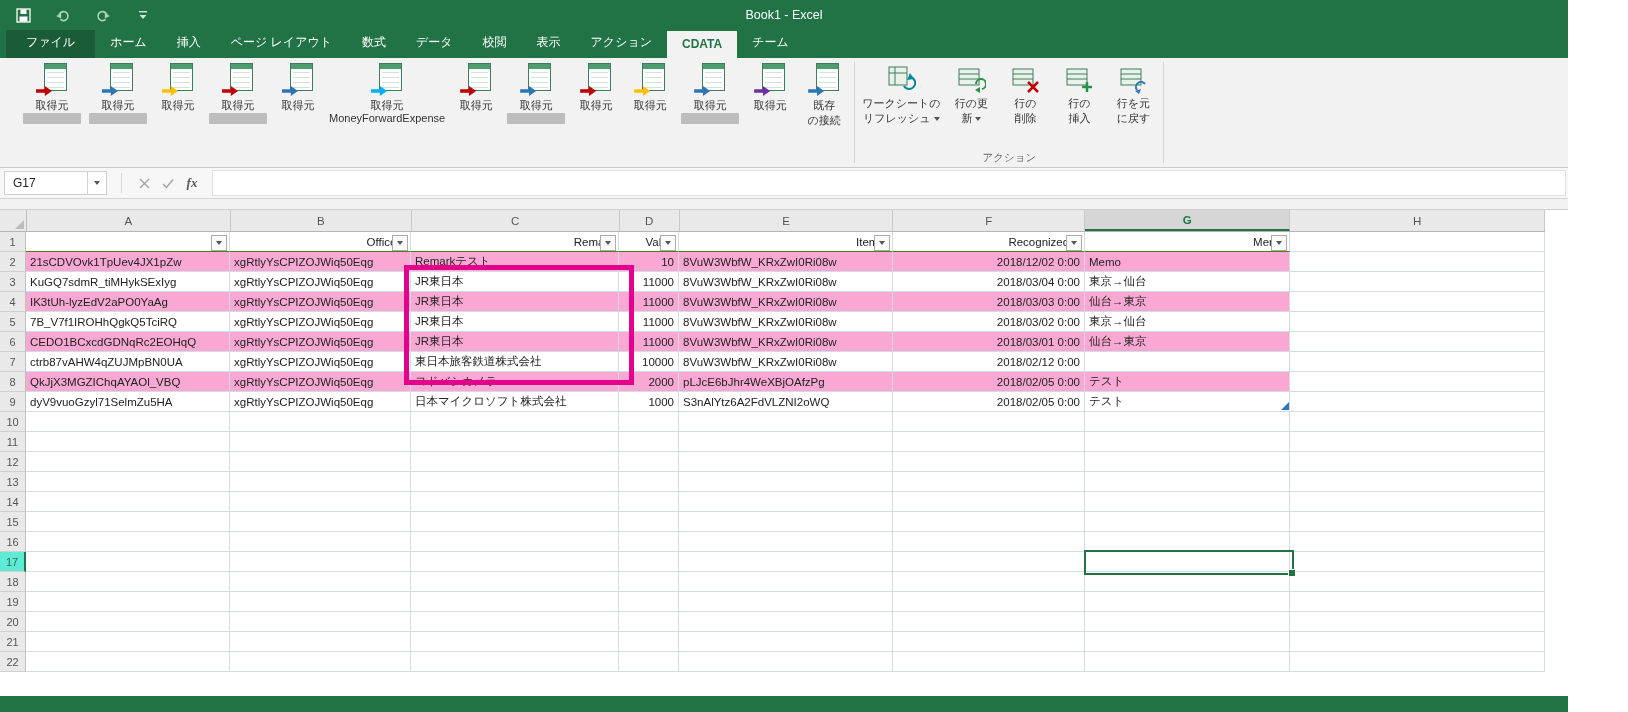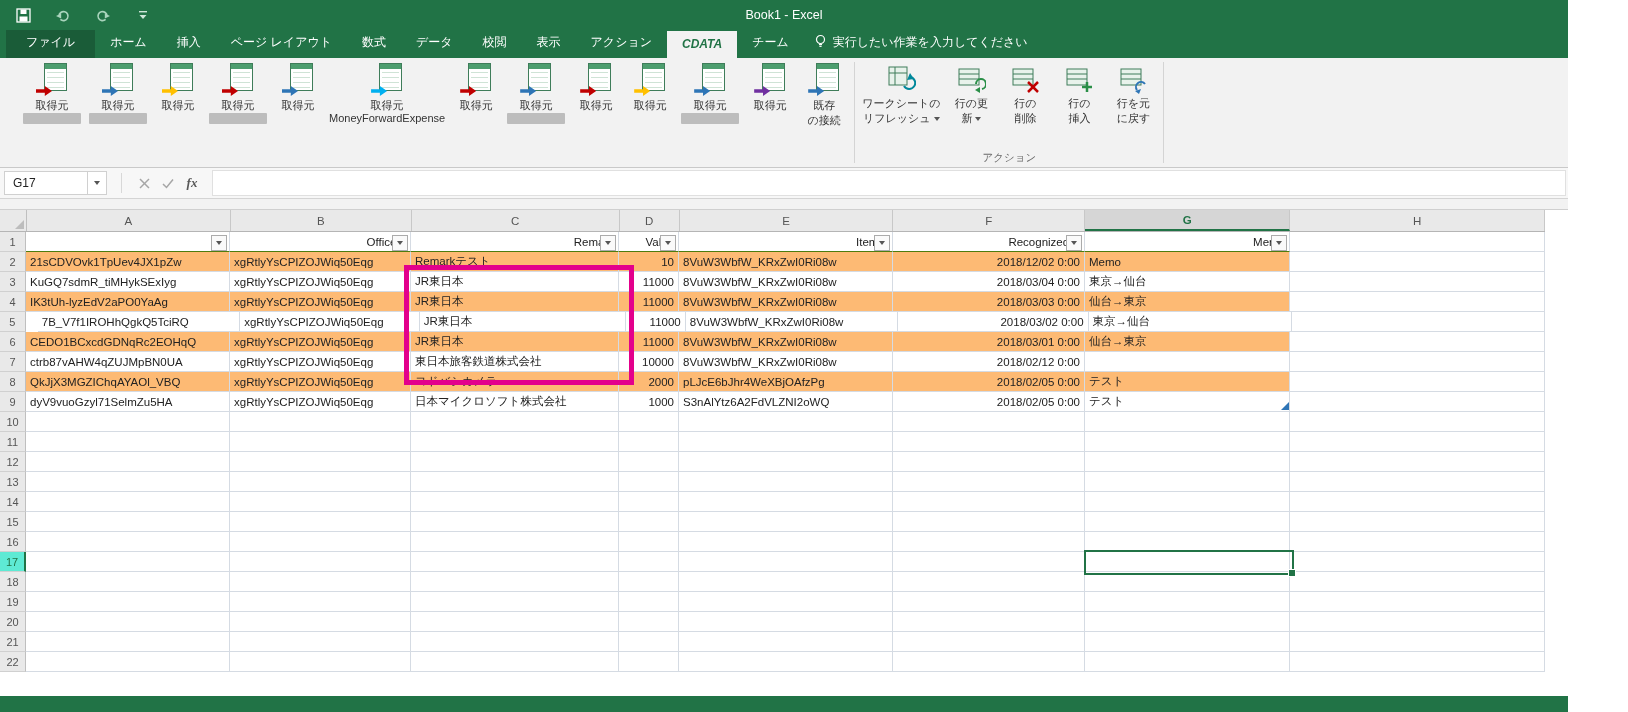--- a/index.html
+++ b/index.html
@@ -9,21 +9,21 @@
   
   .titlebar{height:30px;background:#217346;display:flex;align-items:center;position:relative;color:#fff;}
   .qat{display:flex;align-items:center;gap:22px;padding-left:14px;}
   .qat .qbtn{display:flex;align-items:center;justify-content:center;width:18px;height:18px;cursor:pointer;}
   .title{position:absolute;left:0;right:0;text-align:center;font-size:12.5px;color:#fff;pointer-events:none;}
 
   
   .tabrow{height:28px;background:#217346;display:flex;align-items:flex-end;padding-left:6px;}
   .tab{padding:6px 15px 7px;font-size:12px;color:#fff;cursor:pointer;white-space:nowrap;}
   .tab.file{background:#1a5c38;padding:6px 20px 7px;}
-  .tab.active{background:#f2f2f2;color:#217346;font-weight:bold;font-style:italic;}
+  .tab.active{background:#f2f2f2;color:#217346;font-weight:bold;}
   .tellme{display:flex;align-items:center;gap:6px;color:#fff;font-size:12px;padding:6px 10px 7px;cursor:text;}
 
   
   .ribbon{height:109px;background:#f2f2f2;border-bottom:1px solid #c9c9c9;display:flex;align-items:stretch;padding-left:19px;position:relative;}
   .rgroup{display:flex;flex-direction:column;padding-top:2px;}
   .rbtns{display:flex;align-items:flex-start;flex:1;}
   .rgrouplabel{text-align:center;color:#6a6a6a;font-size:10.5px;height:17px;line-height:15px;}
   .rsep{width:1px;background:#d4d4d4;margin:4px 3px 4px 3px;}
   .rbtn{position:relative;display:flex;flex-direction:column;align-items:center;padding:3px 4px 0;min-width:46px;cursor:pointer;border-radius:2px;}
   .rlabel{font-size:11px;color:#333;margin-top:2px;white-space:nowrap;line-height:13px;text-align:center;}
@@ -55,21 +55,21 @@
   .colheads{display:flex;height:21px;background:#e9e9e9;border-bottom:1px solid #b5b5b5;width:1545px;}
   .corner{width:26px;height:21px;border-right:1px solid #bfbfbf;background:#e9e9e9;position:relative;}
   .corner:after{content:"";position:absolute;right:2px;bottom:2px;width:0;height:0;border-left:9px solid transparent;border-bottom:9px solid #bdbdbd;}
   .colh{height:21px;border-right:1px solid #c8c8c8;box-sizing:border-box;display:flex;align-items:center;justify-content:center;font-size:11.5px;color:#555;cursor:pointer;}
   .colh.sel{background:#d6d6d6;border-bottom:2px solid #217346;color:#217346;font-weight:bold;}
   .gridrows{width:1545px;}
   .grow{display:flex;height:20px;}
   .rowh{width:26px;box-sizing:border-box;background:#e9e9e9;border-right:1px solid #bfbfbf;border-bottom:1px solid #d0d0d0;display:flex;align-items:center;justify-content:center;font-size:11px;color:#555;cursor:pointer;}
   .rowh.sel{background:#5eead4;border-right:2px solid #217346;color:#217346;font-weight:normal;text-align:right;}
   .cell{box-sizing:border-box;border-right:1px solid #d5dbe3;border-bottom:1px solid #d5dbe3;font-size:11.5px;color:#222;display:flex;align-items:center;padding:0 4px;overflow:hidden;white-space:nowrap;background:#fff;cursor:cell;}
-  .cell.band{background:#fdba74;}
+  .cell.band{background:#f9a8d4;}
   .cell.num{justify-content:flex-end;}
   .cell.th{font-weight:normal;justify-content:flex-end;position:relative;border-bottom:1px solid #4d7c0f;}
   .filter{position:absolute;right:2px;top:3px;width:14px;height:14px;background:#fafafa;border:1px solid #ababab;display:flex;align-items:center;justify-content:center;cursor:pointer;}
   .filter .tri{width:0;height:0;border-left:3.5px solid transparent;border-right:3.5px solid transparent;border-top:4.5px solid #555;}
 
   .selbox{position:absolute;border:2px solid #217346;background:transparent;z-index:6;}
   .selbox .handle{position:absolute;right:-4px;bottom:-4px;width:6px;height:6px;background:#217346;border:1px solid #fff;}
   .pinkbox{position:absolute;border:5px solid #e3008c;z-index:7;pointer-events:none;}
   .tblcorner{position:absolute;width:0;height:0;border-left:8px solid transparent;border-bottom:8px solid #2e75b6;z-index:5;}
 
@@ -118,30 +118,20 @@
         <div class="tab">挿入</div>
         <div class="tab">ページ レイアウト</div>
         <div class="tab">数式</div>
         <div class="tab">データ</div>
         <div class="tab">校閲</div>
         <div class="tab">表示</div>
         <div class="tab">アクション</div>
         <div class="tab active">CDATA</div>
         <div class="tab">チーム</div>
       </div>
-    <div class="tellme">
-      <span>
-        <svg width="13" height="14">
-            <circle cx="6.5" cy="5.5" r="4" fill="none" stroke="#fff" stroke-width="1.2"></circle>
-            <line x1="5" y1="10.5" x2="8" y2="10.5" stroke="#fff" stroke-width="1.2"></line>
-            <line x1="5.4" y1="12.3" x2="7.6" y2="12.3" stroke="#fff" stroke-width="1.2"></line>
-          </svg>
-      </span>
-      <span>実行したい作業を入力してください</span>
-    </div>
   </div>
 
   <div class="ribbon">
     <div class="rgroup">
       <div class="rbtns">
           <div class="rbtn">
             <div class="gicon">
               <div class="page"></div>
               <div class="arr" style="background: rgb(192, 0, 0);"></div>
             </div>
@@ -426,21 +416,21 @@
           <div class="cell band" style="width: 181px;">xgRtlyYsCPIZOJWiq50Eqg</div>
           <div class="cell band" style="width: 208px;">JR東日本</div>
           <div class="cell band num" style="width: 60px;">11000</div>
           <div class="cell band" style="width: 214px;">8VuW3WbfW_KRxZwI0Ri08w</div>
           <div class="cell band num" style="width: 192px;">2018/03/03 0:00</div>
           <div class="cell band" style="width: 205px;">仙台→東京</div>
           <div class="cell" style="width: 255px;"></div>
         </div>
         <div class="grow">
           <div class="rowh">5</div>
-          <div class="cell" style="width: 204px; margin-left: 12px;">7B_V7f1IROHhQgkQ5TciRQ</div>
+          <div class="cell" style="width: 204px;">7B_V7f1IROHhQgkQ5TciRQ</div>
           <div class="cell" style="width: 181px;">xgRtlyYsCPIZOJWiq50Eqg</div>
           <div class="cell" style="width: 208px;">JR東日本</div>
           <div class="cell num" style="width: 60px;">11000</div>
           <div class="cell" style="width: 214px;">8VuW3WbfW_KRxZwI0Ri08w</div>
           <div class="cell num" style="width: 192px;">2018/03/02 0:00</div>
           <div class="cell" style="width: 205px;">東京→仙台</div>
           <div class="cell" style="width: 255px;"></div>
         </div>
         <div class="grow">
           <div class="rowh">6</div>

